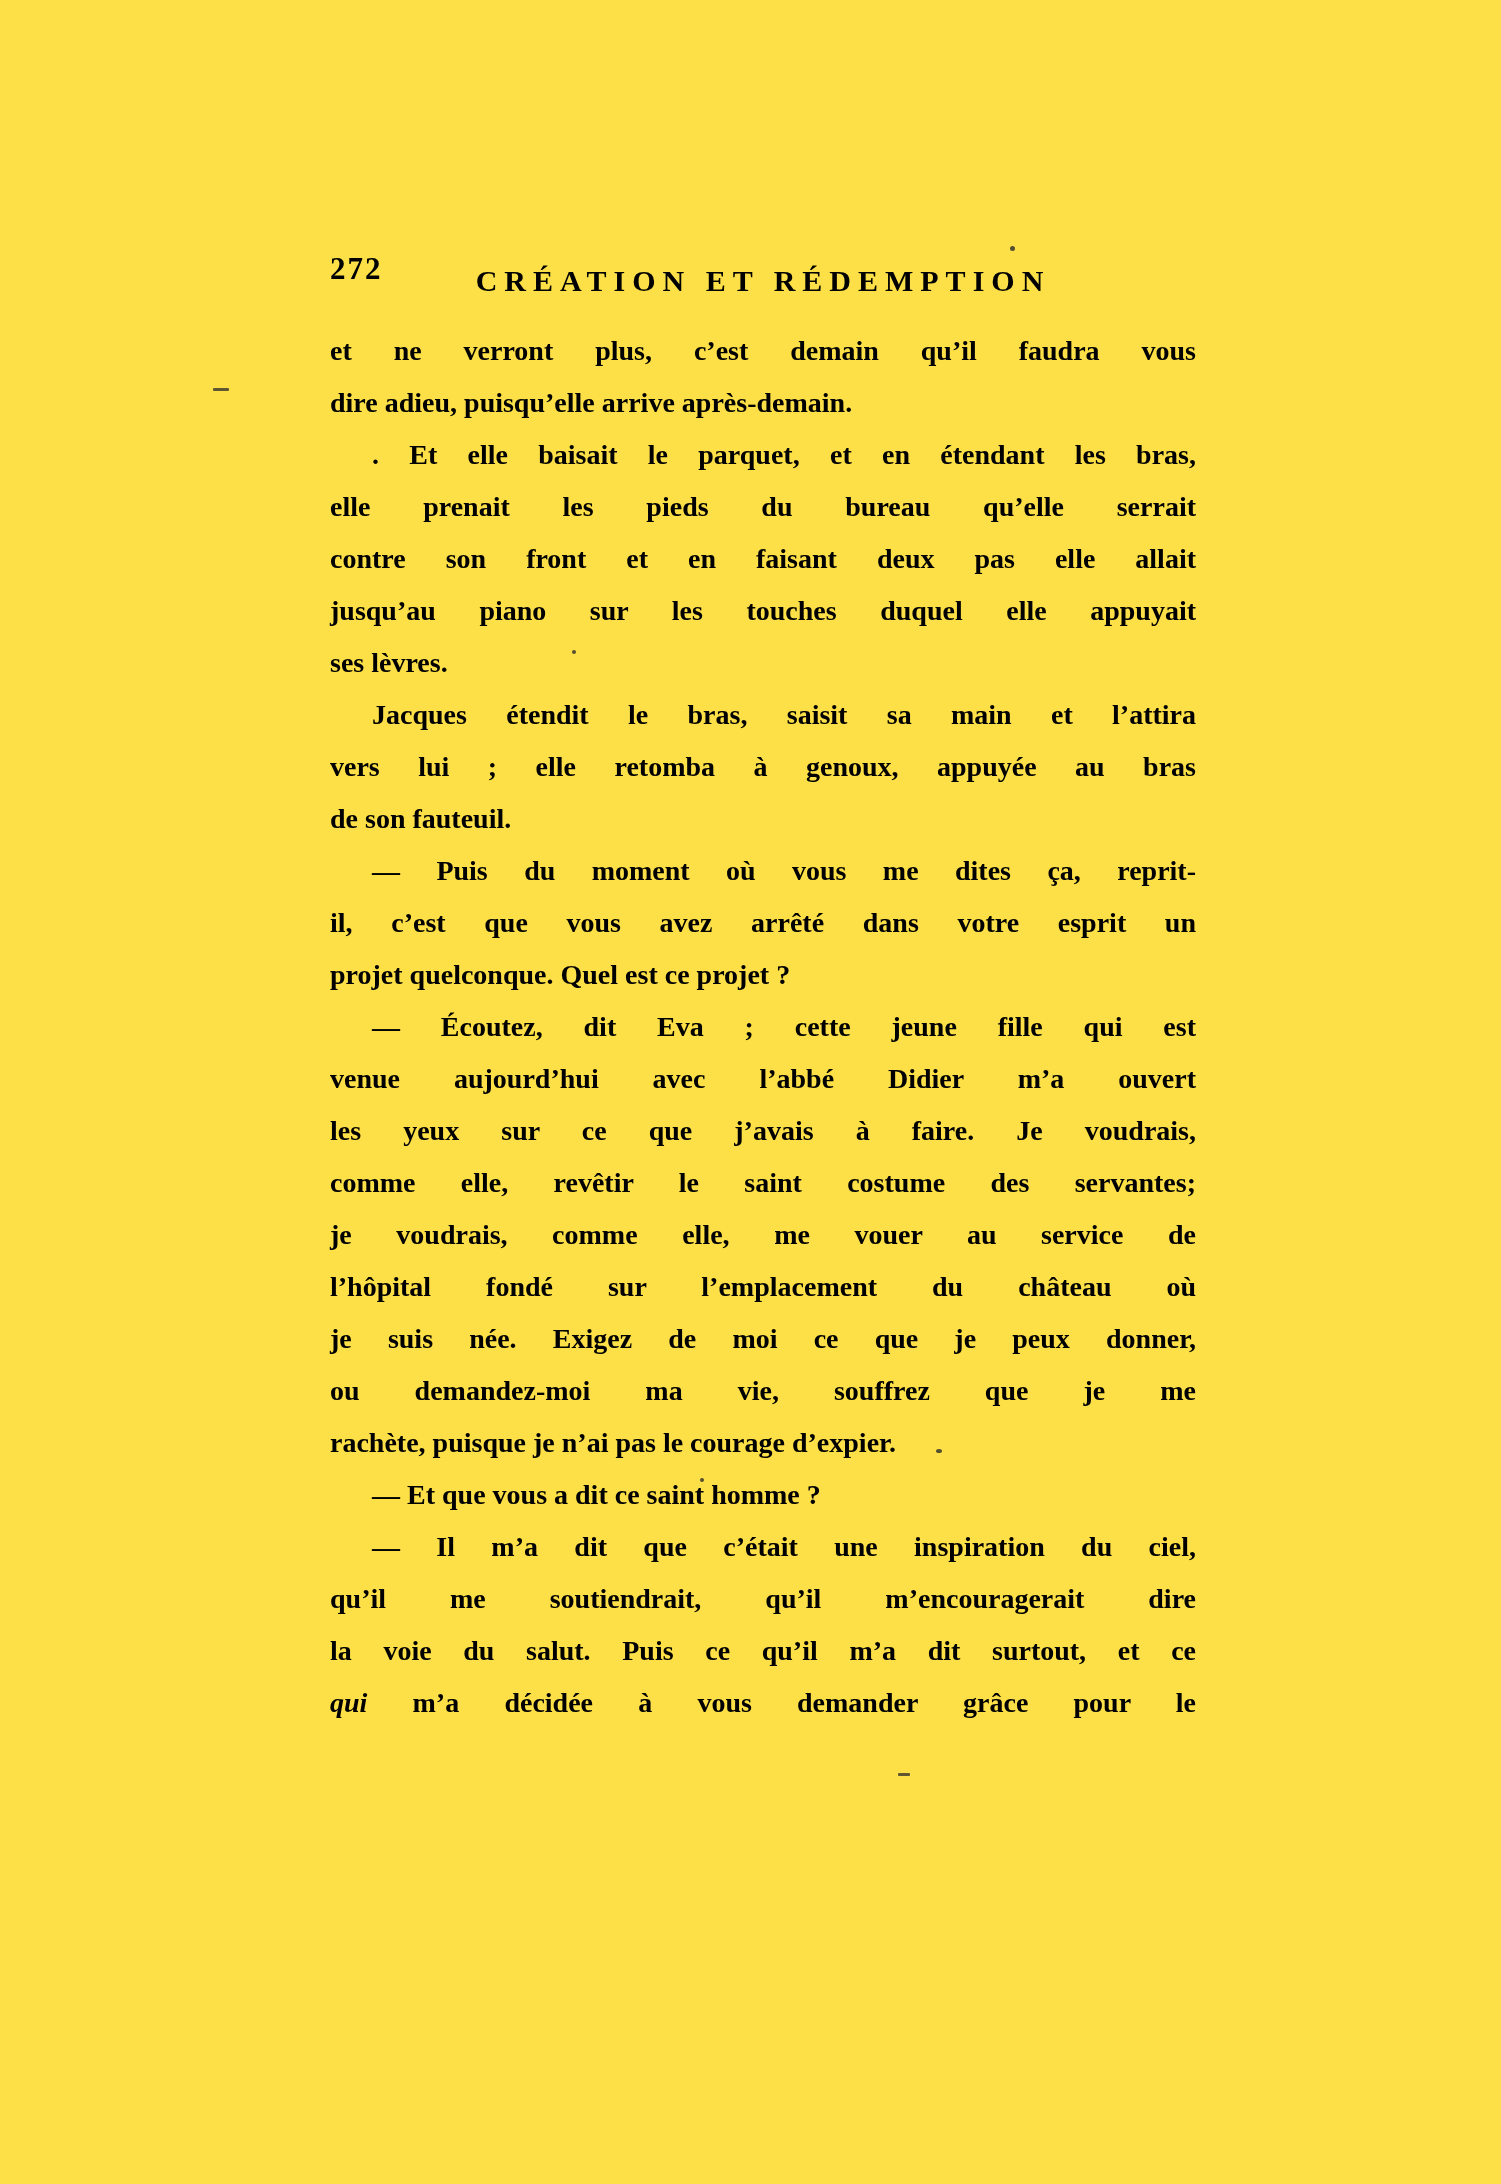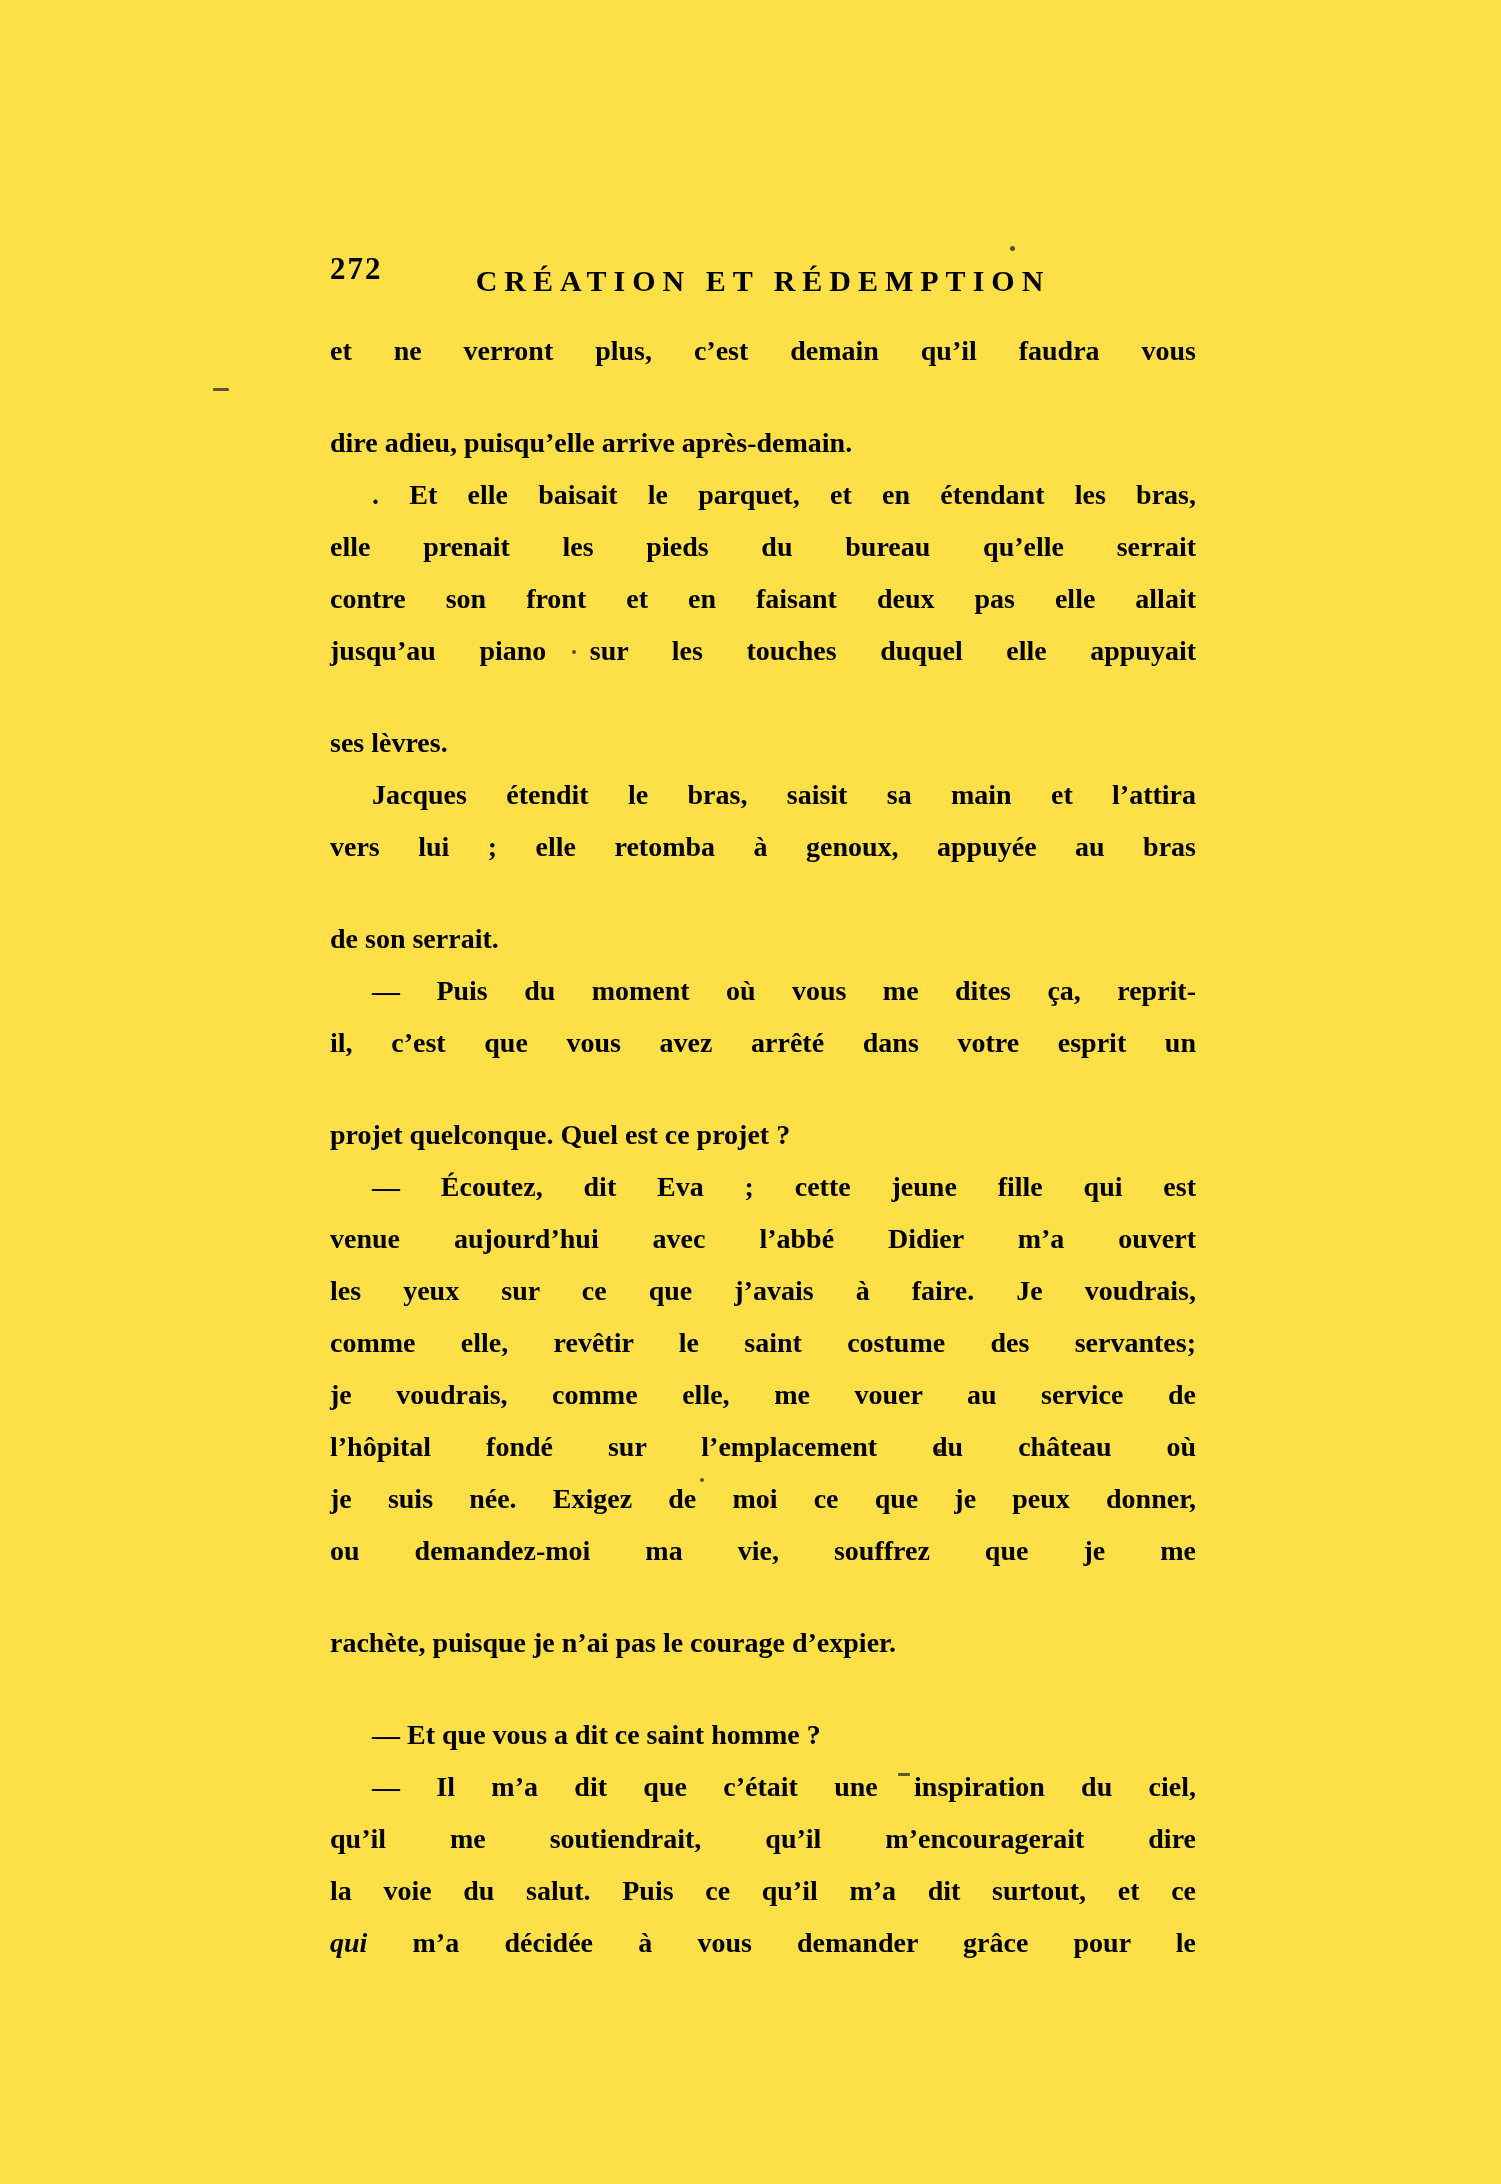--- a/index.html
+++ b/index.html
@@ -44,21 +44,21 @@
   }
   .paragraph { margin: 0; }
   .line {
     text-align: justify;
     text-align-last: justify;
     height: 52px;
     overflow: visible;
     white-space: nowrap;
   }
   .line.justified { white-space: normal; }
-  .line.last { text-align-last: left; margin-top: 40px; }
+  .line.last { text-align-last: left; }
   .line.indent { text-indent: 42px; }
   .italic { font-style: italic; }
   .artifact { position: absolute; background: #2a2a2a; }
   .artifact.dot { border-radius: 50%; opacity: 0.8; }
   .artifact.dash { border-radius: 1px; opacity: 0.75; }
 </style>
 </head>
 <body>
 
 <div class="page">
@@ -76,21 +76,21 @@
       <div class="paragraph">
         <div class="line justified indent"><span>. Et elle baisait le parquet, et en étendant les bras,</span></div>
         <div class="line justified"><span>elle prenait les pieds du bureau qu’elle serrait</span></div>
         <div class="line justified"><span>contre son front et en faisant deux pas elle allait</span></div>
         <div class="line justified"><span>jusqu’au piano sur les touches duquel elle appuyait</span></div>
         <div class="line last"><span>ses lèvres.</span></div>
       </div>
       <div class="paragraph">
         <div class="line justified indent"><span>Jacques étendit le bras, saisit sa main et l’attira</span></div>
         <div class="line justified"><span>vers lui ; elle retomba à genoux, appuyée au bras</span></div>
-        <div class="line last"><span>de son serrait.</span></div>
+        <div class="line last"><span>de son fauteuil.</span></div>
       </div>
       <div class="paragraph">
         <div class="line justified indent"><span>— Puis du moment où vous me dites ça, reprit-</span></div>
         <div class="line justified"><span>il, c’est que vous avez arrêté dans votre esprit un</span></div>
         <div class="line last"><span>projet quelconque. Quel est ce projet ?</span></div>
       </div>
       <div class="paragraph">
         <div class="line justified indent"><span>— Écoutez, dit Eva ; cette jeune fille qui est</span></div>
         <div class="line justified"><span>venue aujourd’hui avec l’abbé Didier m’a ouvert</span></div>
         <div class="line justified"><span>les yeux sur ce que j’avais à faire. Je voudrais,</span></div>

